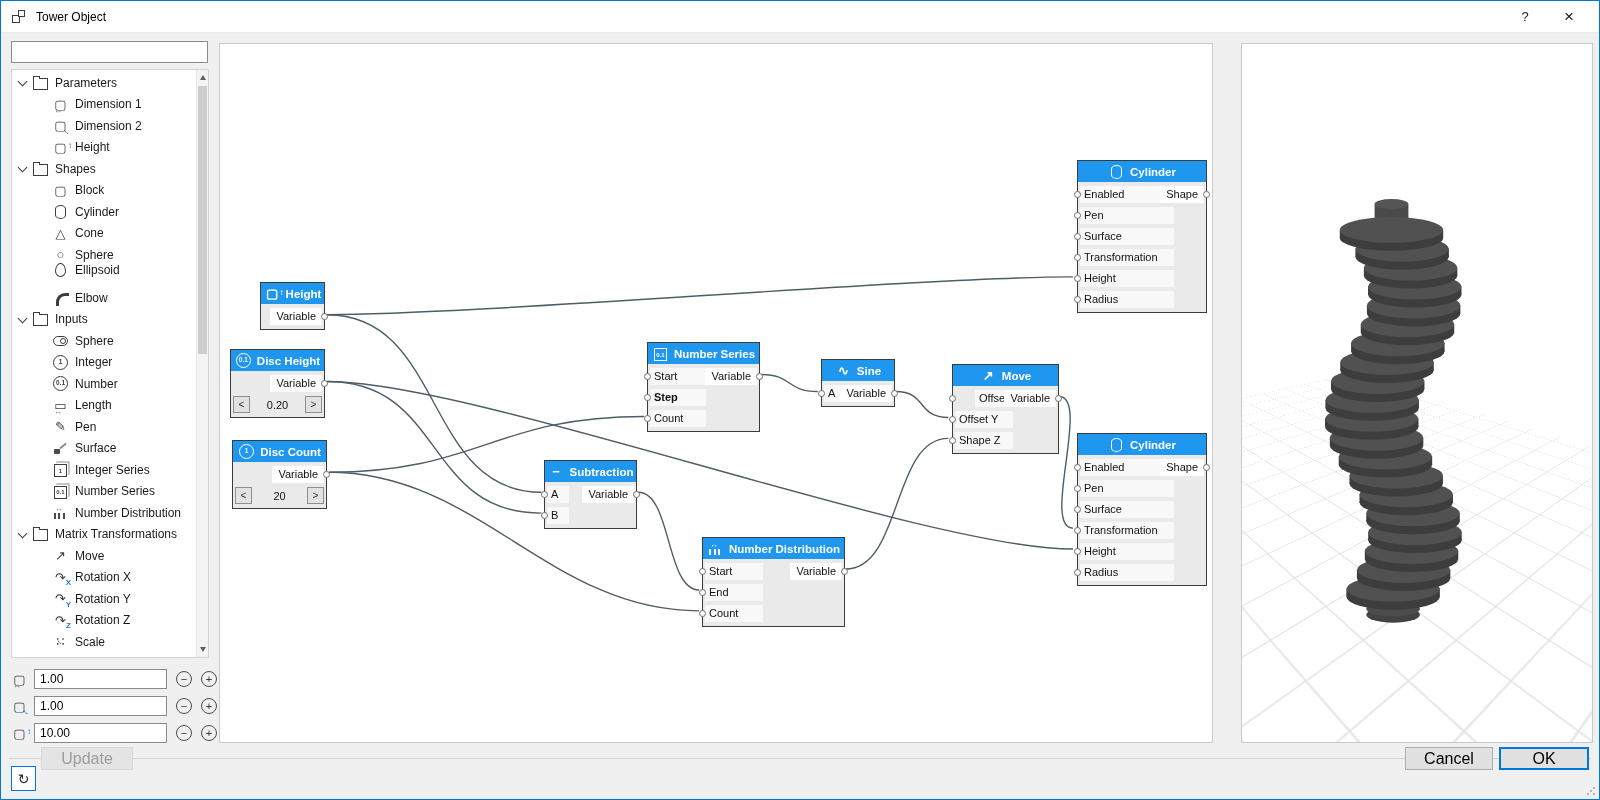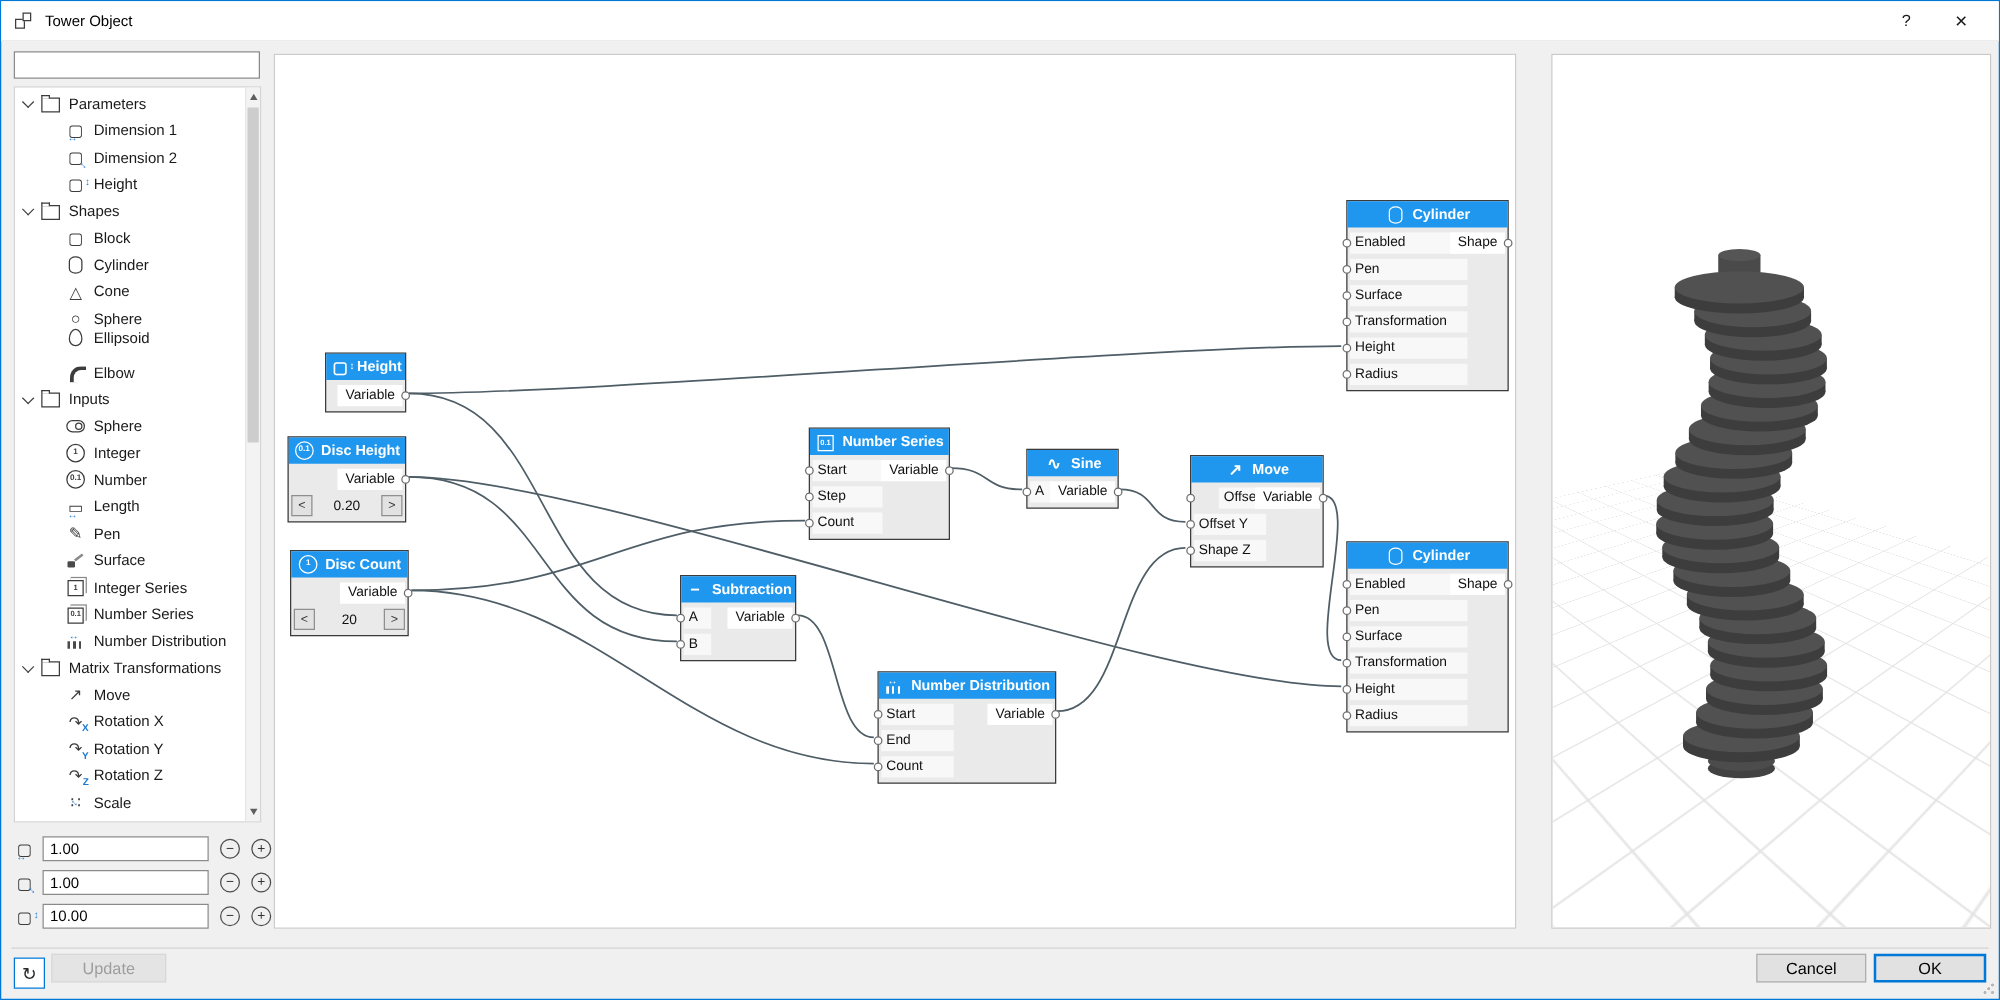--- a/index.html
+++ b/index.html
@@ -65,21 +65,21 @@
   .steprow{display:flex;align-items:center;justify-content:space-between;height:21px;padding:0 2px;box-sizing:border-box;}
   .stepbtn{width:17px;height:17px;border:1px solid #8f8f8f;background:#e2e2e2;display:flex;align-items:center;justify-content:center;font-size:10px;color:#333;box-sizing:border-box;}
   .stepval{flex:1;text-align:center;}
   
   .preview{position:absolute;left:1240px;top:42px;width:352px;height:700px;background:#fff;border:1px solid #c9c9c9;box-sizing:border-box;overflow:hidden;}
   .gridfloor{position:absolute;left:-230px;top:225px;width:820px;height:780px;background-image:repeating-linear-gradient(90deg,#e3e3e3 0 1px,transparent 1px 40px),repeating-linear-gradient(0deg,#e3e3e3 0 1px,transparent 1px 40px);transform:perspective(430px) rotateX(61deg) rotateZ(45deg);transform-origin:50% 28%;}
   .tower{position:absolute;inset:0;}
   
   .fsep{position:absolute;left:8px;right:8px;top:757px;height:1px;background:#d2d2d2;}
   .autobtn{position:absolute;left:10px;top:765px;width:25px;height:25px;border:1px solid #0078d7;background:#fff;box-sizing:border-box;display:flex;align-items:center;justify-content:center;font-size:14px;color:#2b2b2b;}
-  .btn{position:absolute;top:746px;height:23px;background:#e1e1e1;border:1px solid #adadad;font-size:13px;color:#000;display:flex;align-items:center;justify-content:center;box-sizing:border-box;margin-top:16px;}
+  .btn{position:absolute;top:746px;height:23px;background:#e1e1e1;border:1px solid #adadad;font-size:16px;color:#000;display:flex;align-items:center;justify-content:center;box-sizing:border-box;}
   .btn.update{left:40px;width:92px;background:#e4e4e4;border-color:#d8d8d8;color:#9d9d9d;}
   .btn.cancel{left:1404px;width:88px;}
   .btn.ok{left:1498px;width:90px;border:2px solid #0078d7;}
   .grip{position:absolute;right:3px;bottom:3px;width:10px;height:10px;background:
     radial-gradient(circle at 8px 2px,#b5b5b5 1px,transparent 1.4px),
     radial-gradient(circle at 8px 8px,#b5b5b5 1px,transparent 1.4px),
     radial-gradient(circle at 2px 8px,#b5b5b5 1px,transparent 1.4px),
     radial-gradient(circle at 5px 5px,#b5b5b5 1px,transparent 1.4px);}
 </style>
 </head>
@@ -420,21 +420,21 @@
             <span>Number Series</span>
           </div>
           <div class="nbody">
             <div class="nrow">
               <span class="inlab" style="width: 56px;">Start</span>
               <span class="port pin"></span>
               <span class="outlab">Variable</span>
               <span class="port pout"></span>
             </div>
             <div class="nrow">
-              <span class="inlab" style="width: 56px;">Step</span>
+              <span class="inlab" style="width: 56px; font-weight: bold;">Step</span>
               <span class="port pin"></span>
             </div>
             <div class="nrow">
               <span class="inlab" style="width: 56px;">Count</span>
               <span class="port pin"></span>
             </div>
           </div>
         </div>
         <div class="node" style="left: 324px; top: 416px; width: 93px;">
           <div class="nhead">

